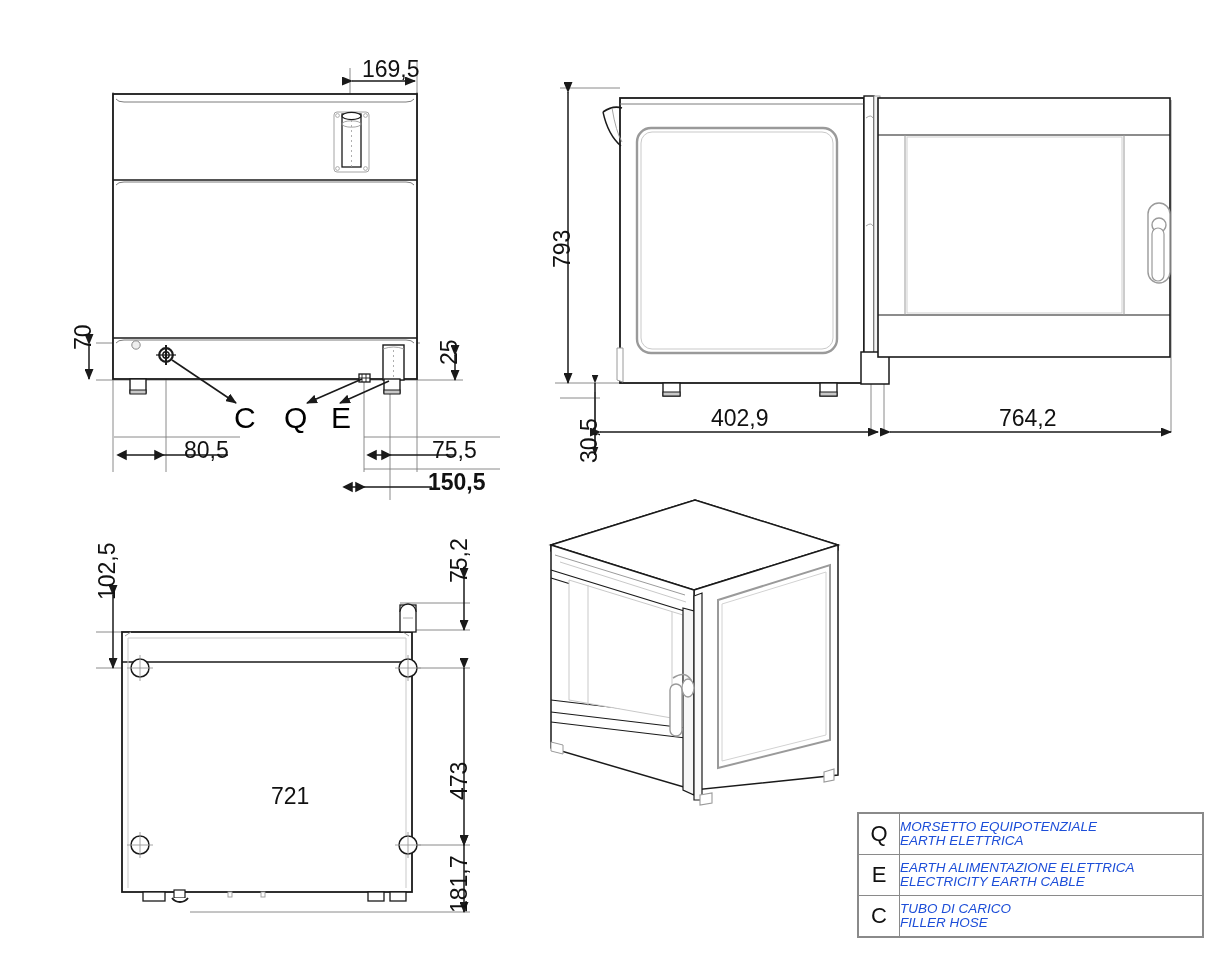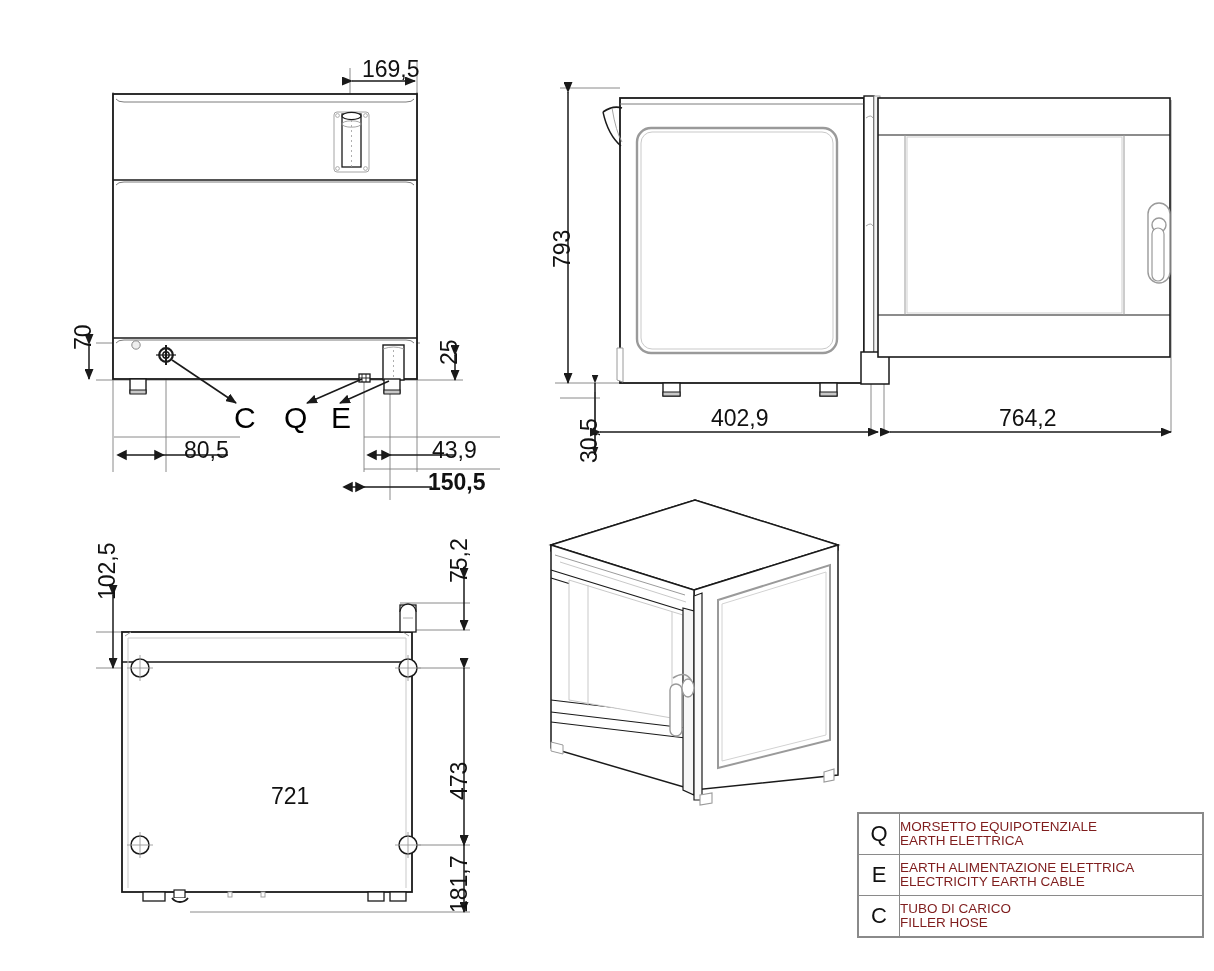--- a/index.html
+++ b/index.html
@@ -14,21 +14,21 @@
   .dim.rot{transform-origin:0 0;transform:rotate(-90deg);}
   .callout{position:absolute;font-size:30px;color:#000;white-space:nowrap;}
 
   
   .legend{position:absolute;left:857px;top:812px;width:345px;
           border:1px solid #8a8a8a;border-collapse:collapse;background:#fff;}
   .legend table{border-collapse:collapse;width:100%;}
   .legend td{border:1px solid #8a8a8a;padding:0;vertical-align:middle;}
   .lg-key{width:40px;text-align:center;font-size:22px;color:#111;
           font-family:"Liberation Sans",sans-serif;line-height:40px;}
-  .lg-desc{padding:4px 6px 5px 9px;font-size:13.5px;line-height:14.5px;color:#7f1d1d;}
+  .lg-desc{padding:4px 6px 5px 9px;font-size:13.5px;line-height:14.5px;color:#1d4ed8;font-style:italic;}
   .lg-desc div{white-space:nowrap;}
 </style>
 </head>
 <body>
 
 <div class="stage">
 
 <svg viewBox="0 0 1214 971">
   <defs>
     <marker id="ah" markerWidth="11" markerHeight="9" refX="10" refY="4.5" orient="auto" markerUnits="userSpaceOnUse">
@@ -327,21 +327,21 @@
     <path d="M824,772 L834,769 L834,780 L824,782 Z" fill="#ffffff" stroke="#9a9a9a" stroke-width="1.1"></path>
     <path d="M700,795 L712,793 L712,803 L700,805 Z" fill="#ffffff" stroke="#9a9a9a" stroke-width="1.1"></path>
     <path d="M551,742 L563,745 L563,754 L551,751 Z" fill="#ffffff" stroke="#9a9a9a" stroke-width="1"></path>
   </g>
 </svg>
 
 <div class="dim" style="left:362px;top:56px;">169,5</div>
 <div class="dim rot" style="left:70px;top:350px;">70</div>
 <div class="dim rot" style="left:436px;top:365px;">25</div>
 <div class="dim" style="left:184px;top:437px;">80,5</div>
-<div class="dim" style="left:432px;top:437px;">43,9</div>
+<div class="dim" style="left:432px;top:437px;">75,5</div>
 <div class="dim" style="left:428px;top:469px;font-weight:bold;">150,5</div>
 
 <div class="callout" style="left:234px;top:401px;">C</div>
 <div class="callout" style="left:284px;top:401px;">Q</div>
 <div class="callout" style="left:331px;top:401px;">E</div>
 
 <div class="dim rot" style="left:549px;top:268px;">793</div>
 <div class="dim rot" style="left:576px;top:463px;">30,5</div>
 <div class="dim" style="left:711px;top:405px;">402,9</div>
 <div class="dim" style="left:999px;top:405px;">764,2</div>

